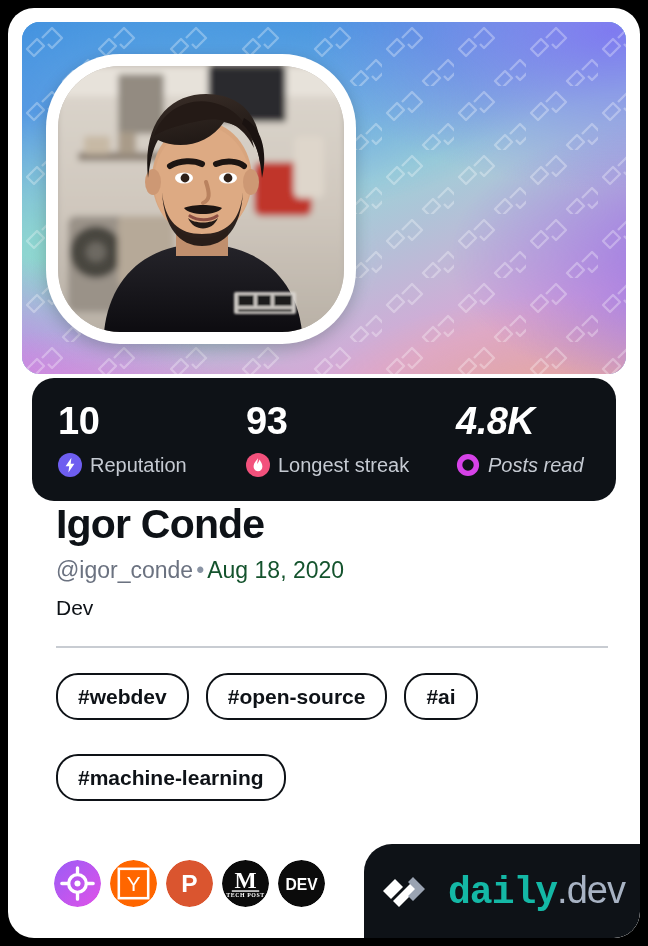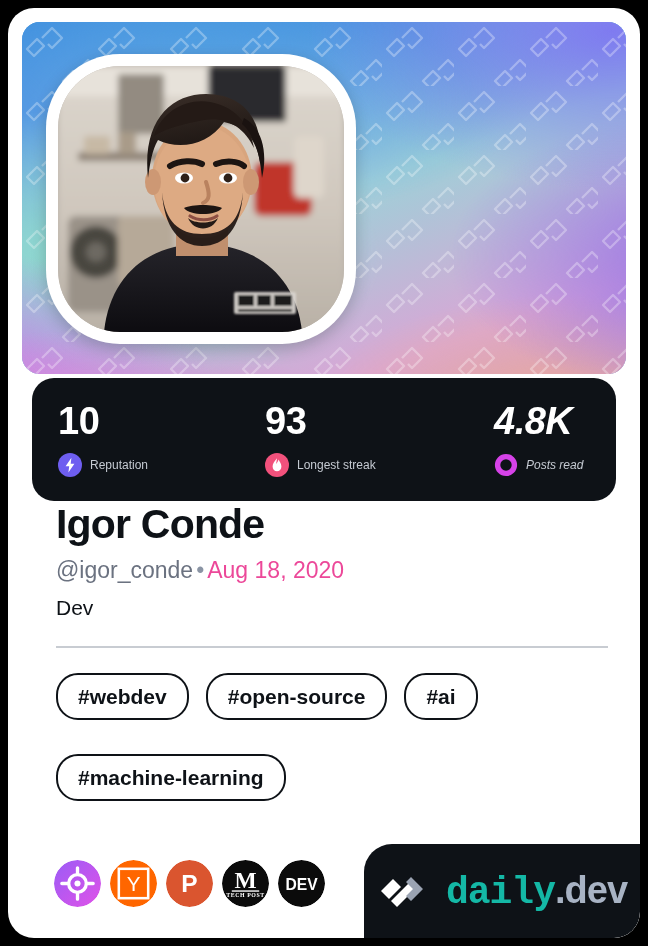--- a/index.html
+++ b/index.html
@@ -95,42 +95,41 @@
     left: 24px;
     top: 370px;
     width: 584px;
     height: 123px;
     background: #0e1217;
     border-radius: 22px;
     display: flex;
     align-items: center;
     box-sizing: border-box;
     padding: 0 26px;
-    gap: 19px;
   }
   .stat { flex: 0 0 auto; }
   .stat:nth-child(1) { width: 188px; }
   .stat:nth-child(2) { width: 210px; }
   .stat:nth-child(3) { width: auto; font-style: italic; }
   .stat-value {
     color: #ffffff;
     font-size: 38px;
     font-weight: 700;
     line-height: 1;
     letter-spacing: -0.5px;
     margin-bottom: 13px;
   }
   .stat-row {
     display: flex;
     align-items: center;
     gap: 8px;
   }
   .stat-label {
     color: #c5cad2;
-    font-size: 12px;
+    font-size: 20px;
     line-height: 1;
   }
   .stat-ico { width: 24px; height: 24px; flex: 0 0 auto; display:block; }
 
   
   .body { position: absolute; left: 0; top: 493px; width: 644px; }
   .name {
     margin: 0 0 0 48px;
     color: #0e1217;
     font-size: 41px;
@@ -139,21 +138,21 @@
     line-height: 1.15;
   }
   .meta {
     margin: 9px 0 0 48px;
     font-size: 23px;
     line-height: 1.2;
     color: #8a94a4;
   }
   .meta .handle { color: #6b7280; }
   .meta .dot { color: #8a94a4; padding: 0 3px; }
-  .meta .joined { color: #ec4899; }
+  .meta .joined { color: #14532d; }
   .bio {
     margin: 10px 0 0 48px;
     font-size: 21px;
     color: #0e1217;
     line-height: 1.2;
   }
 
   .divider {
     margin: 26px 0 0 48px;
     width: 552px;
@@ -221,21 +220,21 @@
     gap: 13px;
   }
   .brand-mark { width: 56px; height: 40px; display:block; flex:0 0 auto; }
   .brand-text {
     font-size: 38px;
     font-weight: 700;
     letter-spacing: -1px;
     line-height: 1;
   }
   .brand-text .d { color: #14b8a6; font-family: Liberation Mono, monospace; }
-  .brand-text .tld { color: #a8b3c4; font-weight: 700; }
+  .brand-text .tld { color: #a8b3c4; font-weight: 400; }
 </style>
 </head>
 <body>
 
 <div class="devcard">
 
   <div class="cover">
     <div class="cover-mesh"></div>
     <div class="cover-sheen"></div>
     <div class="cover-pattern">

